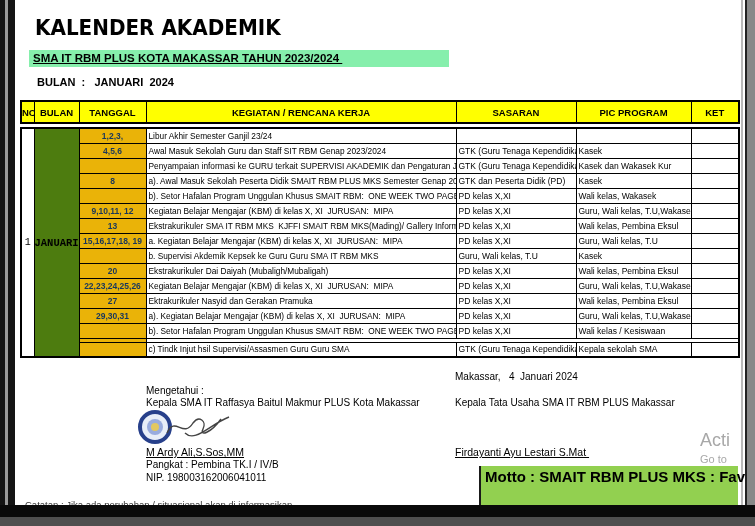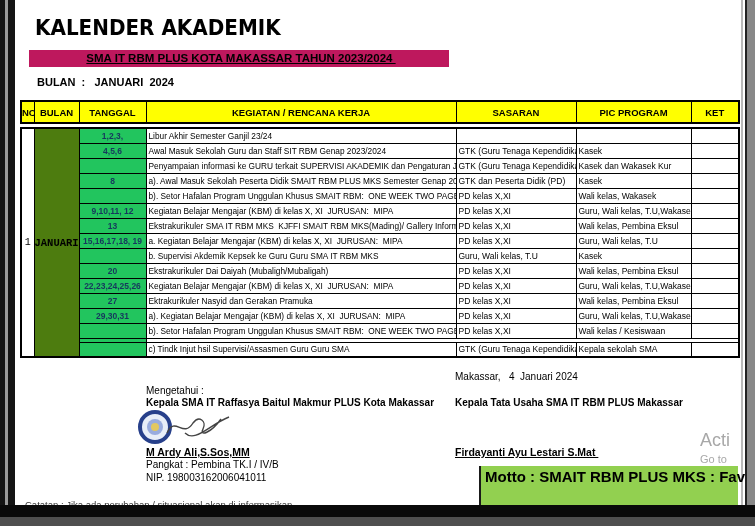--- a/index.html
+++ b/index.html
@@ -9,38 +9,38 @@
   .frame { position:absolute; left:0; top:0; width:755px; height:526px; background:#141414; }
   .left-accent { position:absolute; left:5px; top:0; width:3px; height:517px; background:#9a9a9a; }
   .page { position:absolute; left:15px; top:0; width:730px; height:507px; background:#ffffff; overflow:hidden; }
   .page-right-shade { position:absolute; left:741px; top:0; width:2px; height:507px; background:#b9b9b9; }
   .bottom-black { position:absolute; left:0; top:505px; width:755px; height:12px; background:#0a0a0a; z-index:6; }
   .bottom-grey { position:absolute; left:0; top:517px; width:755px; height:9px; background:#4f4f4f; z-index:6; }
   .right-grey { position:absolute; left:747px; top:0; width:8px; height:526px; background:#888; z-index:5; }
   .right-dark-line { position:absolute; left:745px; top:0; width:2px; height:526px; background:#222; z-index:5; }
 
   .doc-title { position:absolute; left:20px; top:16px; font-family:"DejaVu Sans", sans-serif; font-weight:900; font-size:21px; letter-spacing:0px; color:#000; transform:scaleX(0.95); transform-origin:left; }
-  .subtitle-bar { position:absolute; left:14px; top:50px; width:420px; height:17px; background:#be185d;text-align:center; }
+  .subtitle-bar { position:absolute; left:14px; top:50px; width:420px; height:17px; background:#86efac; }
   .subtitle-bar span { display:block; font-size:11.5px; font-weight:bold; line-height:17px; padding-left:4px; text-decoration:underline; color:#000; white-space:pre; }
   .bulan-line { position:absolute; left:22px; top:76px; font-size:11px; font-weight:bold; color:#000; white-space:pre; }
 
   table { border-collapse:collapse; table-layout:fixed; }
   .header-table { position:absolute; left:5px; top:100px; width:718px; border:2px solid #000; }
   .header-table th { border:1px solid #000; background:#FFFF00; font-size:9.5px; font-weight:bold; height:22px; text-align:center; color:#000; overflow:hidden;margin-left:48px; }
   .body-table { position:absolute; left:5px; top:127px; width:718px; border:2px solid #000; }
   .body-table td { border:1px solid #000; height:15px; font-size:8.5px; color:#000; padding:0 2px; white-space:pre; overflow:hidden; vertical-align:middle; }
   .body-table td.no-cell { text-align:center; font-family:"Liberation Mono", monospace; font-size:10px; vertical-align:middle; padding:0; }
   .body-table td.bulan-cell { background:#4d7c0f; font-family:"Liberation Mono", monospace; font-weight:bold; font-size:10.5px; text-align:center; vertical-align:middle; padding:0; }
-  .body-table td.tanggal { background:#22c55e; color:#17375E; font-weight:bold; text-align:center; font-size:8.5px; }
+  .body-table td.tanggal { background:#eab308; color:#17375E; font-weight:bold; text-align:center; font-size:8.5px; }
   .body-table td.kegiatan { font-size:8.3px; }
   .body-table tr.spacer-row td { height:4px; }
 
   .txt { position:absolute; color:#000; white-space:pre; }
   .fs10 { font-size:10px; }
-  .bold { font-weight:bold; }
+  .bold { font-weight:normal; }
   .uline { text-decoration:underline; }
   .motto-bar { position:absolute; left:464px; top:466px; width:259px; height:39px; background:#92D050; border-left:2px solid #1a1a1a; z-index:4; }
   .motto-bar span { display:block; padding:2px 4px; font-size:15px; font-weight:bold; color:#000; white-space:pre; }
   .watermark { position:absolute; color:#a8a8a8; white-space:pre; }
   .catatan { position:absolute; left:10px; top:499px; font-size:9.5px; color:#333; text-decoration:underline; white-space:pre; }
   .stamp { position:absolute; left:122px; top:407px; }
 </style>
 </head>
 <body>
 

